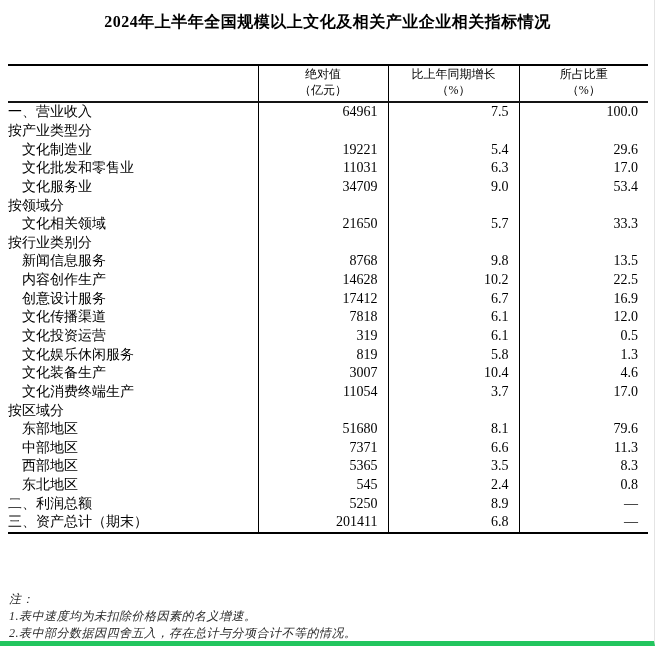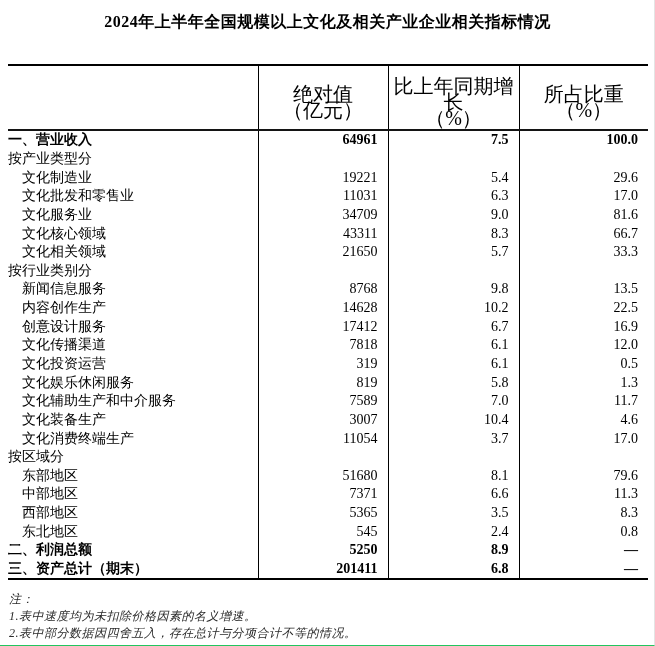--- a/index.html
+++ b/index.html
@@ -4,47 +4,47 @@
 <style>
   html, body { margin:0; padding:0; background:#ffffff; }
   body {
     width:655px; height:646px; position:relative; overflow:hidden;
     font-family:"Liberation Serif","DejaVu Serif",serif;
     color:#000;
   }
   .page {
     position:absolute; inset:0;
     border-right:1px solid #e4e4e4;
-    border-bottom:1px solid #22c55e;
+    border-bottom:5px solid #22c55e;
   }
   .title {
     position:absolute; top:12px; left:0; width:655px;
     text-align:center; font-size:16px; font-weight:bold;
     letter-spacing:0.5px; margin:0;
   }
   table.stats {
     position:absolute; top:64px; left:8px; width:640px;
     border-collapse:collapse; table-layout:fixed;
     font-size:14px;
   }
   table.stats thead th {
     border-top:2px solid #000;
     border-bottom:2px solid #141414;
-    font-weight:normal; font-size:20px; line-height:16px;
-    padding:12px 0 3px 0; vertical-align:middle;
+    font-weight:normal; font-size:12px; line-height:16px;
+    padding:0 0 3px 0; vertical-align:middle;
   }
   table.stats th + th, table.stats td + td { border-left:1px solid #000; }
   table.stats tbody td {
     height:18.65px; padding:0; vertical-align:middle;
     font-size:14px; line-height:18px; white-space:nowrap; overflow:hidden;
   }
   table.stats tbody tr:last-child td { border-bottom:2px solid #000; }
   td.c-label { text-align:left; }
   td.c-num  { text-align:right; padding-right:10px !important; }
-  tr.row-section td { font-weight:bold; }
+  tr.row-section td { font-weight:normal; }
   tr.row-section td.c-label { padding-left:0; }
   tr.row-group td.c-label { padding-left:0; }
   tr.row-item td.c-label { padding-left:14px; }
   tr.row-subitem td.c-label { padding-left:28px; }
   .fn-marker {
     font-size:8.5px; color:#949aa3; font-weight:normal;
     position:relative; top:2px; margin-left:1px;
     font-family:"Liberation Sans","DejaVu Sans",sans-serif;
   }
   .notes {
@@ -107,27 +107,27 @@
         <tr class="row-item">
       <td class="c-label">文化批发和零售业</td>
       <td class="c-num">11031</td>
       <td class="c-num">6.3</td>
       <td class="c-num">17.0</td>
     </tr>
         <tr class="row-item">
       <td class="c-label">文化服务业</td>
       <td class="c-num">34709</td>
       <td class="c-num">9.0</td>
-      <td class="c-num">81.6</td>
-    </tr>
-        <tr class="row-item">
-      <td class="c-label">文化核心领域</td>
-      <td class="c-num">43311</td>
-      <td class="c-num">8.3</td>
-      <td class="c-num">66.7</td>
+      <td class="c-num">53.4</td>
+    </tr>
+        <tr class="row-group">
+      <td class="c-label">按领域分</td>
+      <td class="c-num"></td>
+      <td class="c-num"></td>
+      <td class="c-num"></td>
     </tr>
         <tr class="row-item">
       <td class="c-label">文化相关领域</td>
       <td class="c-num">21650</td>
       <td class="c-num">5.7</td>
       <td class="c-num">33.3</td>
     </tr>
         <tr class="row-group">
       <td class="c-label">按行业类别分</td>
       <td class="c-num"></td>
@@ -162,26 +162,20 @@
       <td class="c-label">文化投资运营</td>
       <td class="c-num">319</td>
       <td class="c-num">6.1</td>
       <td class="c-num">0.5</td>
     </tr>
         <tr class="row-item">
       <td class="c-label">文化娱乐休闲服务</td>
       <td class="c-num">819</td>
       <td class="c-num">5.8</td>
       <td class="c-num">1.3</td>
-    </tr>
-        <tr class="row-item">
-      <td class="c-label">文化辅助生产和中介服务</td>
-      <td class="c-num">7589</td>
-      <td class="c-num">7.0</td>
-      <td class="c-num">11.7</td>
     </tr>
         <tr class="row-item">
       <td class="c-label">文化装备生产</td>
       <td class="c-num">3007</td>
       <td class="c-num">10.4</td>
       <td class="c-num">4.6</td>
     </tr>
         <tr class="row-item">
       <td class="c-label">文化消费终端生产</td>
       <td class="c-num">11054</td>

